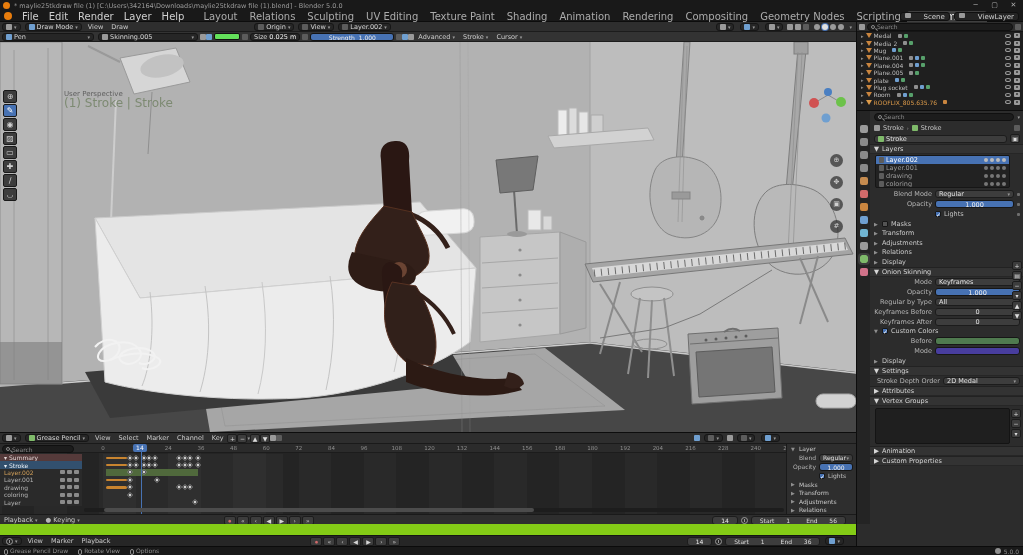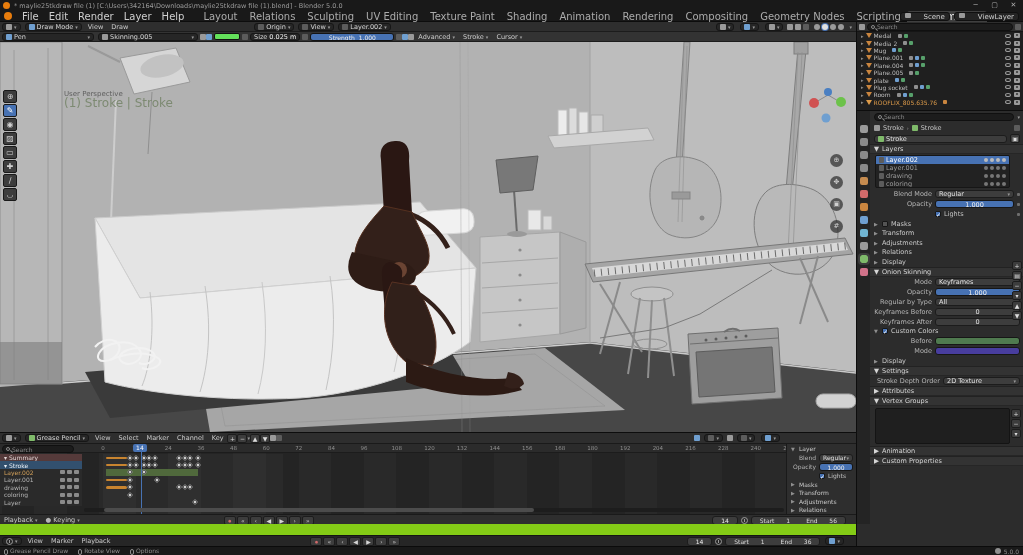--- a/index.html
+++ b/index.html
@@ -787,21 +787,21 @@
           <span class="arr">▶</span>
           <span>Display</span>
         </div>
       <div class="panelhead">
           <span class="arr">▼</span>
           <span>Settings</span>
         </div>
       <div class="prow">
           <span class="lab" style="width:66px">Stroke Depth Order</span>
           <span class="dd">
-            <span>2D Texture</span>
+            <span>2D Medal</span>
             <span class="caret">▾</span>
           </span>
         </div>
       <div class="panelhead">
           <span class="arr">▶</span>
           <span>Attributes</span>
         </div>
       <div class="panelhead">
           <span class="arr">▼</span>
           <span>Vertex Groups</span>

